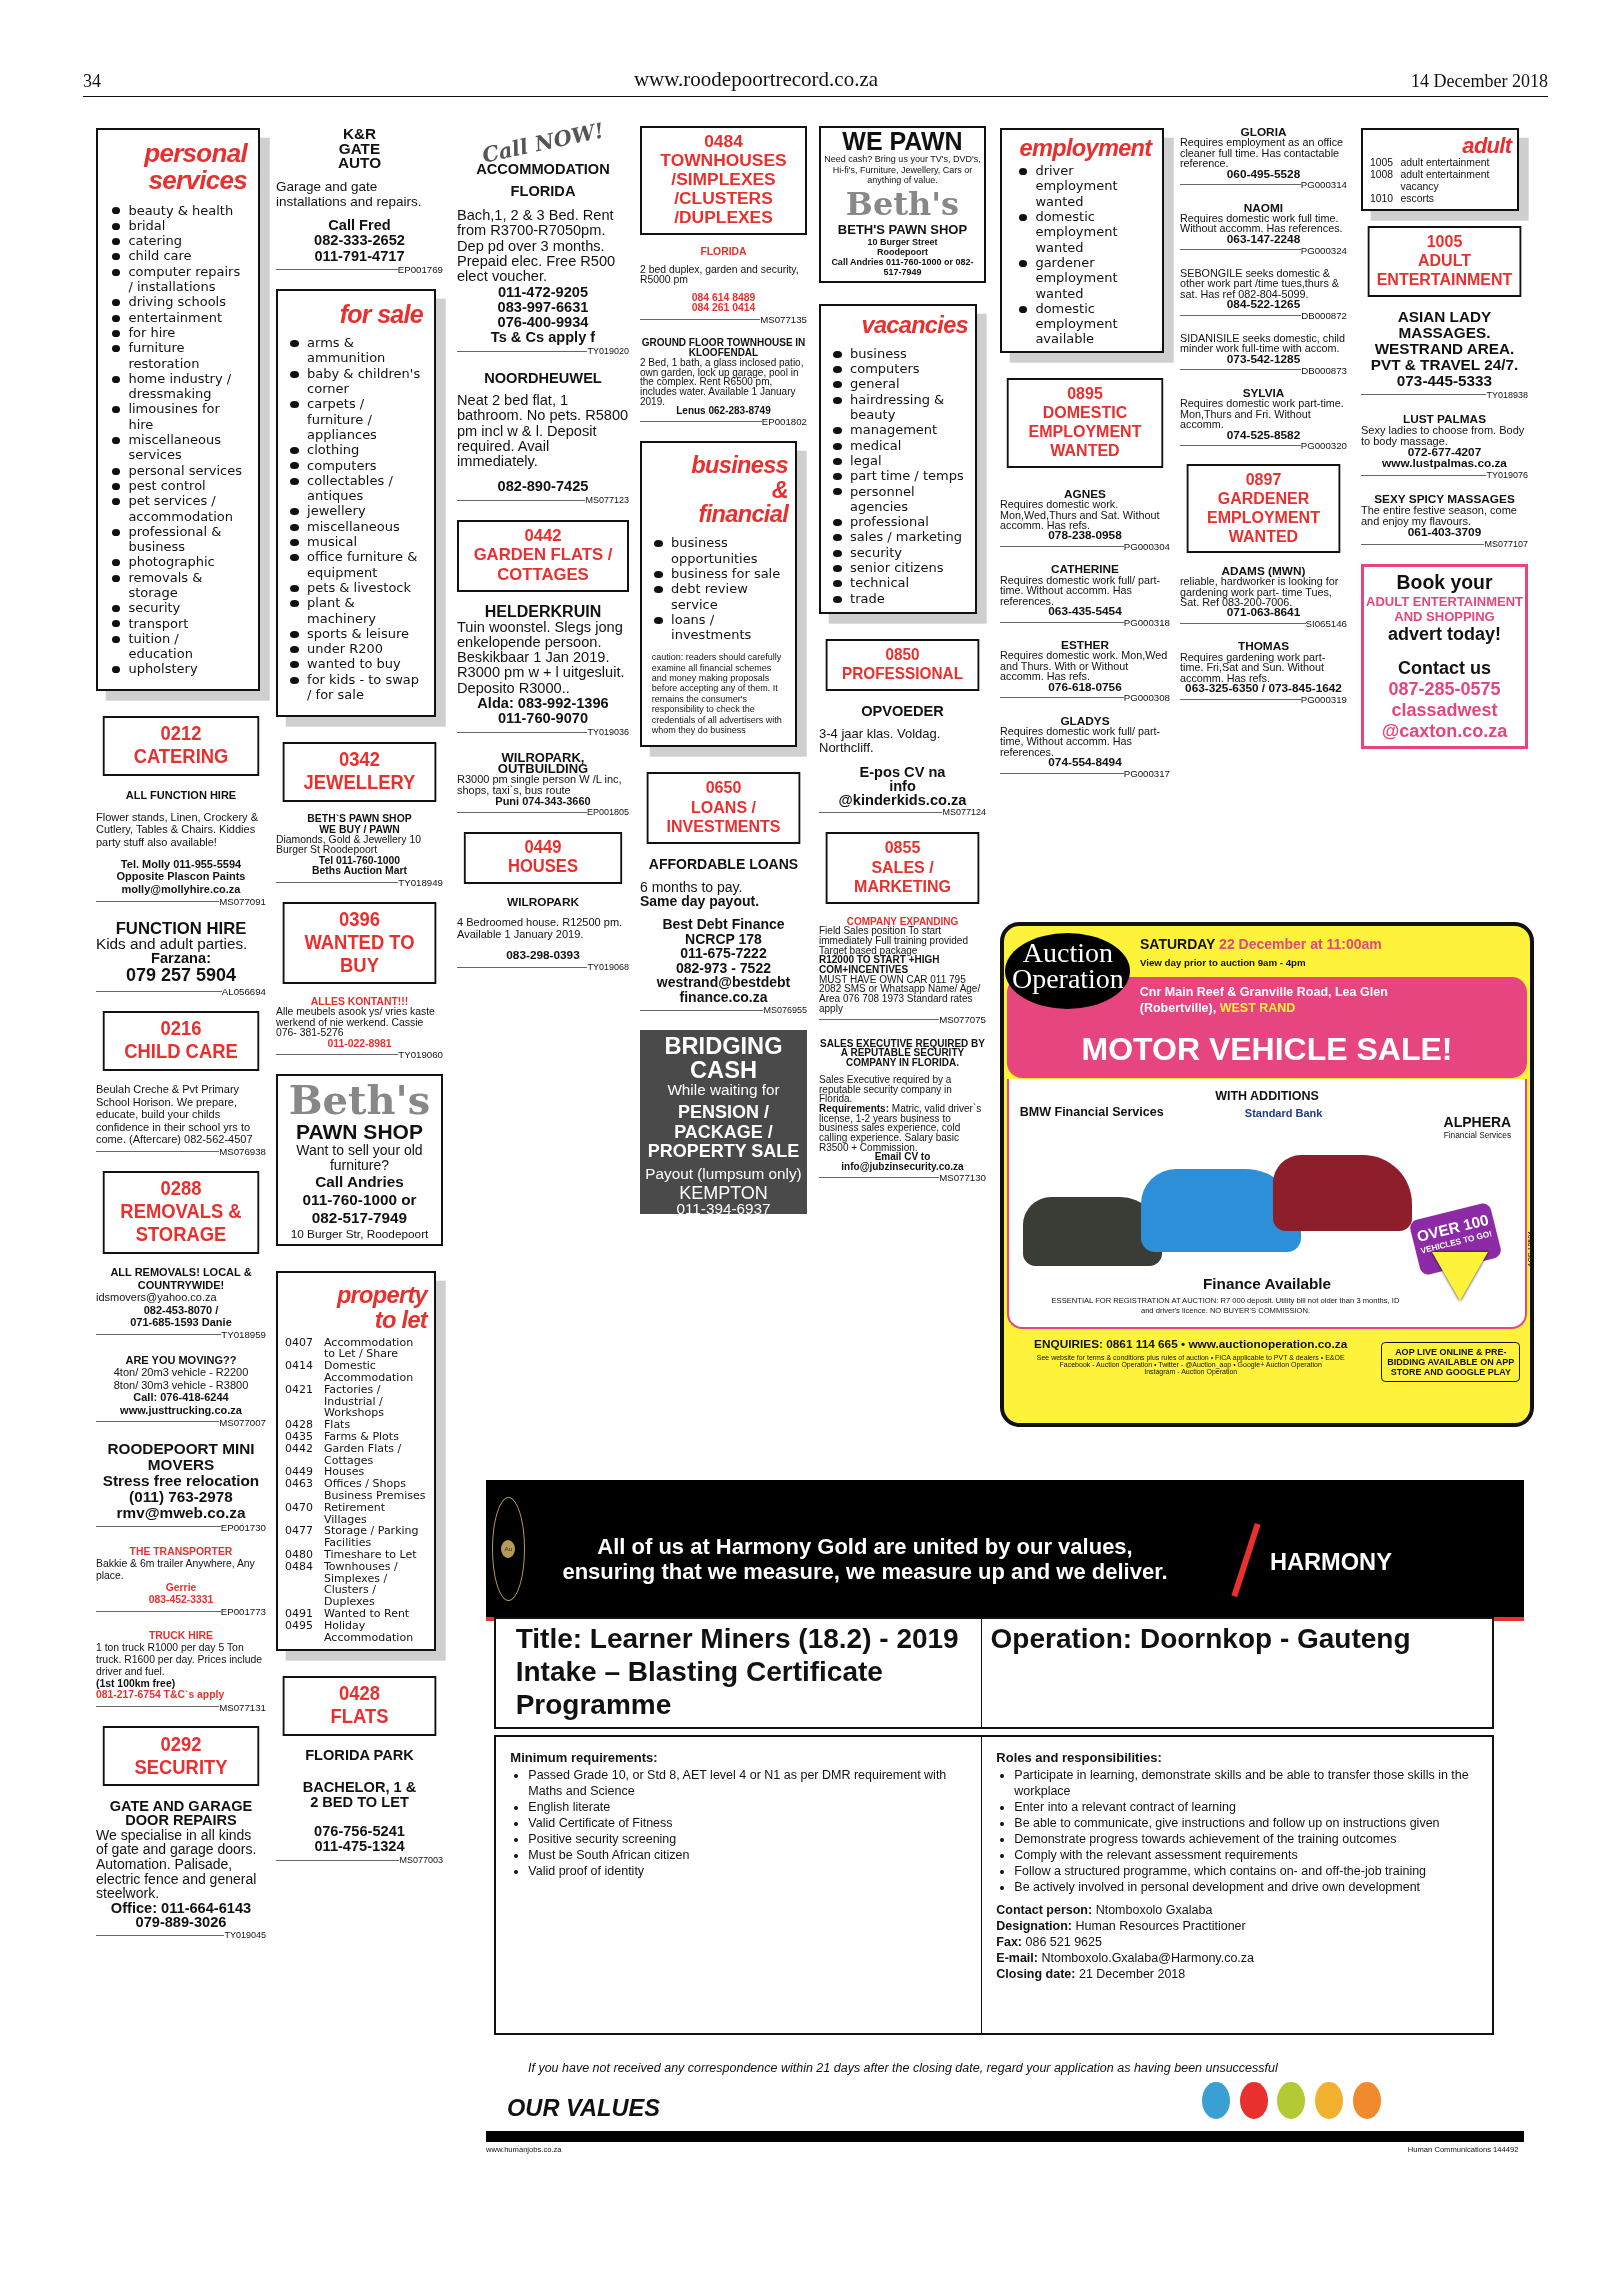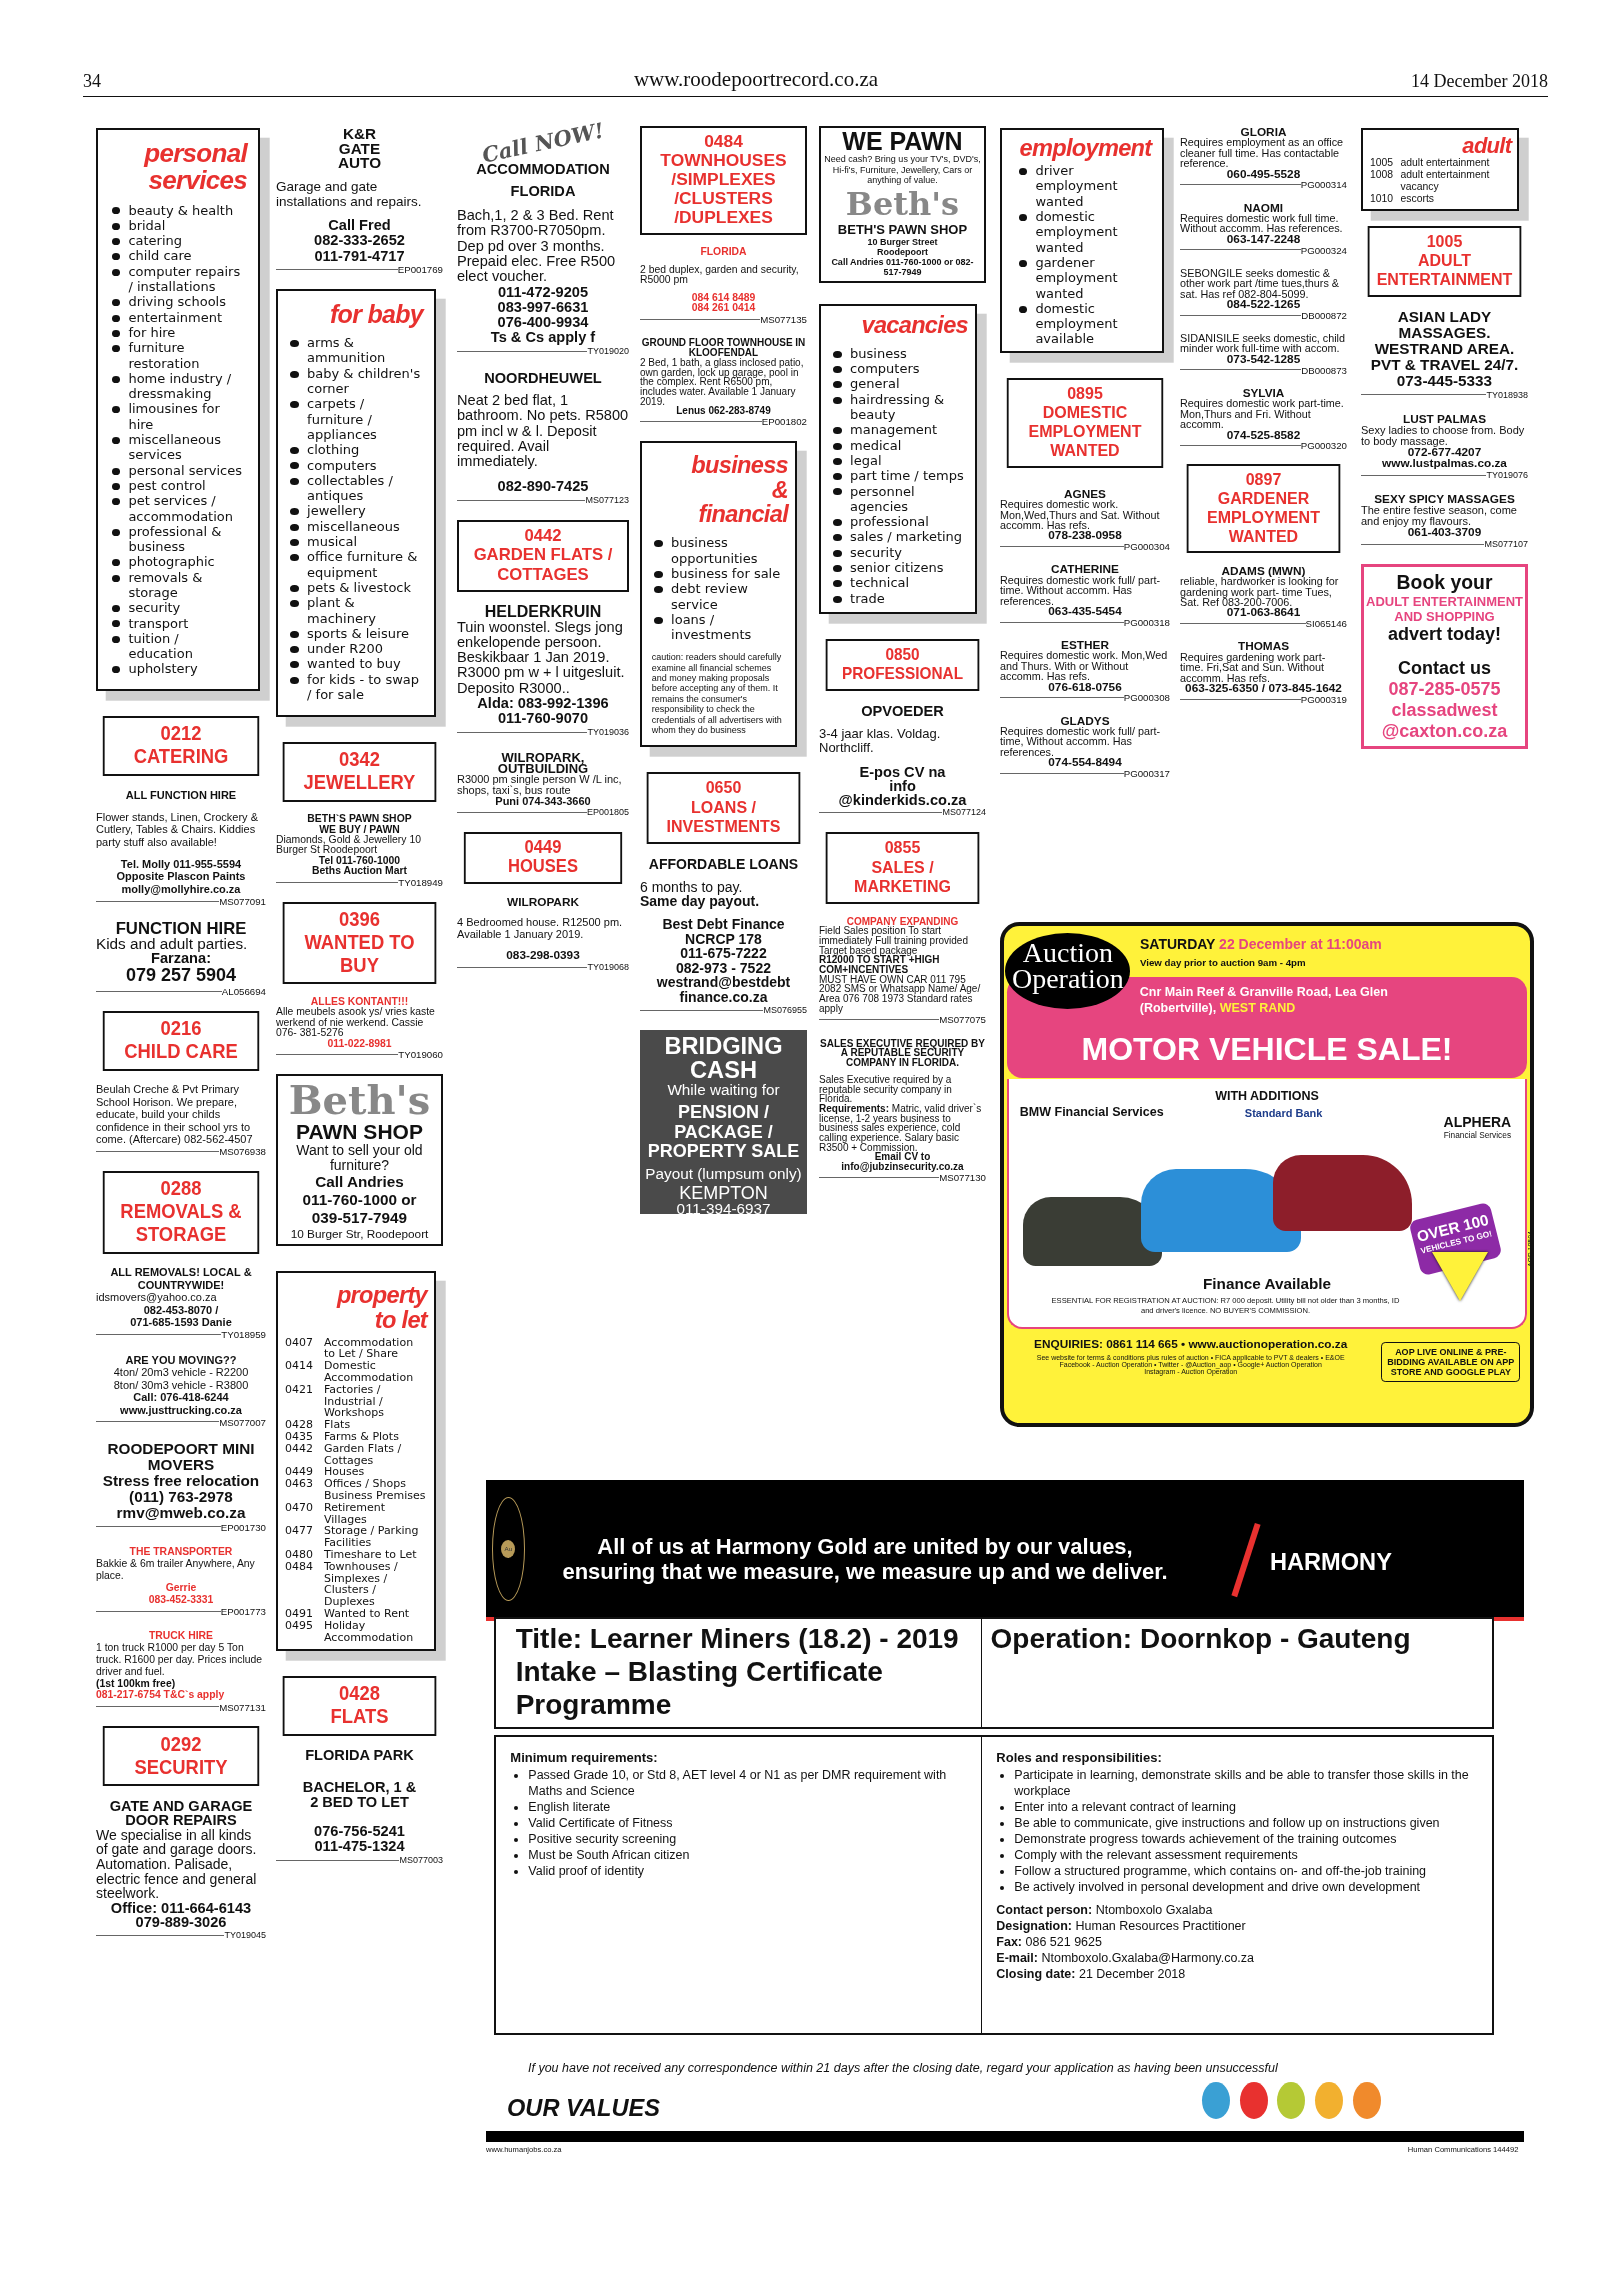--- a/index.html
+++ b/index.html
@@ -179,21 +179,21 @@
     <div style="margin:8.3px 0">Garage and gate installations and repairs.</div>
     <div class="h">Call Fred</div>
     <div class="h">082-333-2652</div>
     <div class="h">011-791-4717</div>
     <div class="ref">
         <div class="line"></div>
         <span>EP001769</span>
       </div>
   </div>
   <div class="catbox" style="width:160px;padding-left:9.7px">
-    <div class="cattitle" style="font-size:25px">for baby</div>
+    <div class="cattitle" style="font-size:25px">for sale</div>
     <ul class="catlist" id="l-forsale">
         <li>arms &amp; ammunition</li>
         <li>baby &amp; children's corner</li>
         <li>carpets / furniture / appliances</li>
         <li>clothing</li>
         <li>computers</li>
         <li>collectables / antiques</li>
         <li>jewellery</li>
         <li>miscellaneous</li>
         <li>musical</li>
@@ -233,21 +233,21 @@
         <div class="line"></div>
         <span>TY019060</span>
       </div>
   </div>
   <div style="border:2.1px solid #111;text-align:center;padding:2.8px;margin-bottom:25px">
     <div style="font-family:'DejaVu Serif',serif;font-weight:bold;font-size:40px;color:#888;line-height:42px">Beth's</div>
     <div class="b" style="font-size:21px;line-height:22px">PAWN SHOP</div>
     <div style="font-size:14px;line-height:15.3px">Want to sell your old furniture?</div>
     <div class="b" style="font-size:15.3px">Call Andries</div>
     <div class="b" style="font-size:15.3px">011-760-1000 or</div>
-    <div class="b" style="font-size:15.3px">039-517-7949</div>
+    <div class="b" style="font-size:15.3px">082-517-7949</div>
     <div style="font-size:11.8px">10 Burger Str, Roodepoort</div>
   </div>
   <div class="catbox" style="width:160px;padding:9.7px 7px 5.6px 7px">
     <div class="cattitle" style="font-size:23.6px;margin-left:28px">property to let</div>
     <div id="l-property" style="margin-top:4.2px">
         <div style="display:flex;font-family:&quot;DejaVu Sans&quot;,sans-serif;font-size:11px;line-height:11.8px">
           <span style="width:39px;flex:none">0407</span>
           <span>Accommodation to Let / Share</span>
         </div>
         <div style="display:flex;font-family:&quot;DejaVu Sans&quot;,sans-serif;font-size:11px;line-height:11.8px">

